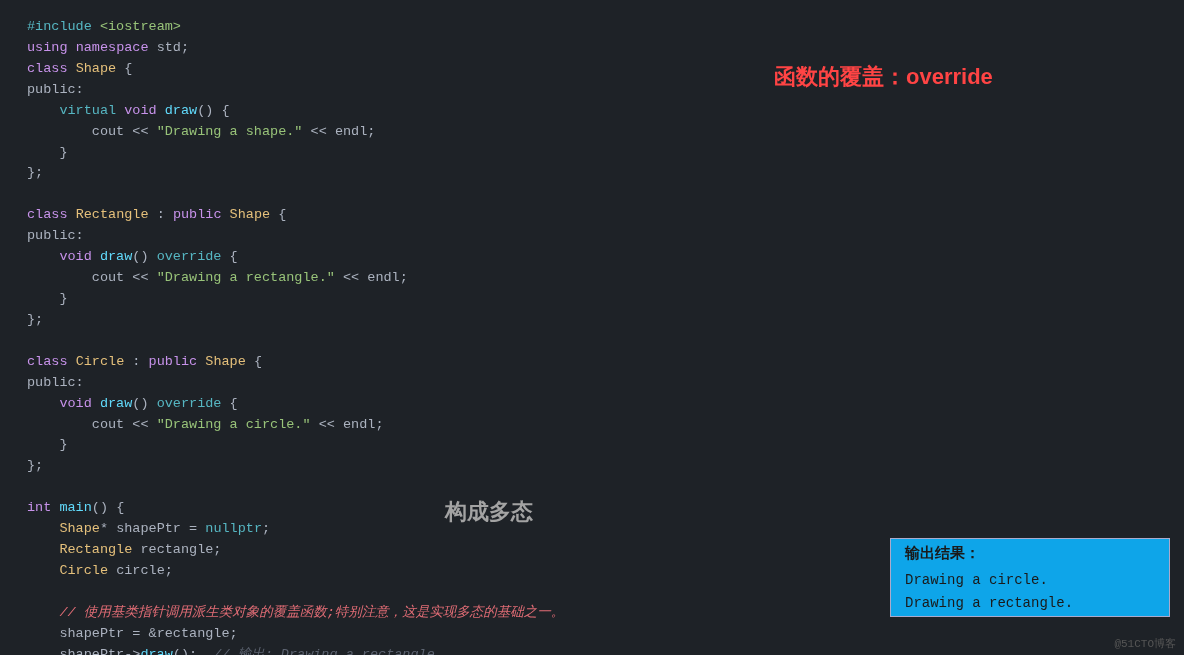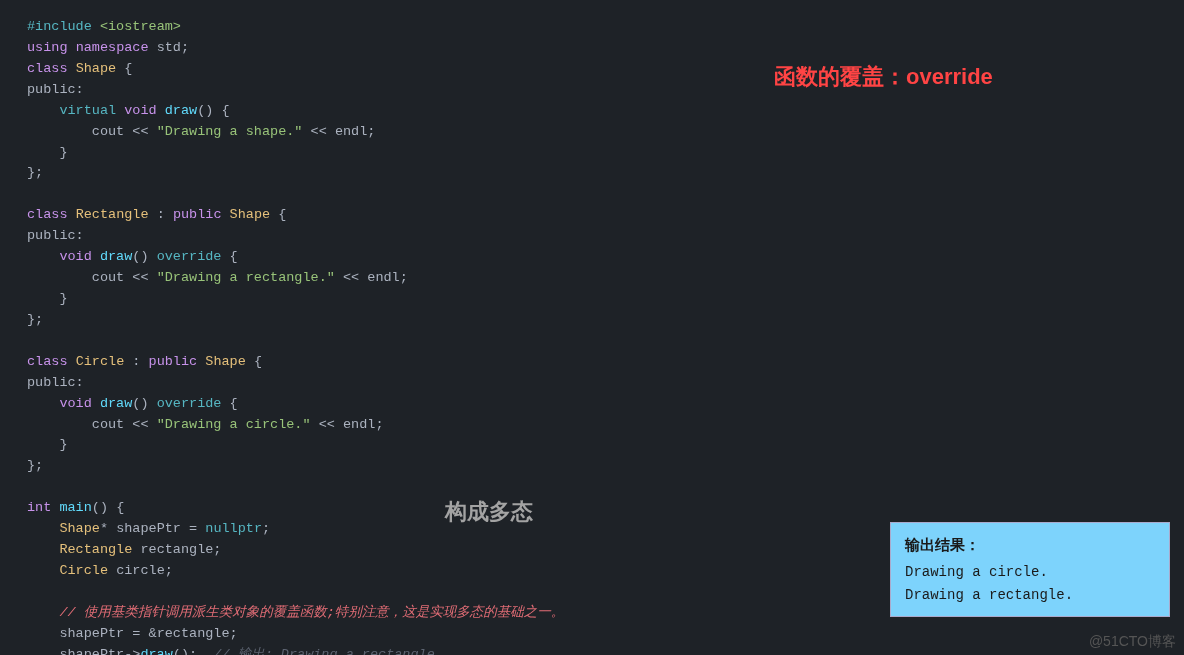--- a/index.html
+++ b/index.html
@@ -84,23 +84,23 @@
       position: absolute;
       left: 0;
       color: #ff4444;
     }
 
     .output-box {
       position: absolute;
       bottom: 50px;
       right: 14px;
       width: 280px;
-      background: #7dd3fc;
+      background: #0ea5e9;
       border: 1px solid #aac;
-      padding: 10px 14px;
+      padding: 2px 14px;
       font-family: 'Courier New', Courier, monospace;
       font-size: 14px;
       color: #1a1a1a;
       line-height: 1.6;
     }
 
     .output-title {
       font-family: 'Microsoft YaHei', SimHei, Arial, sans-serif;
       font-size: 15px;
       font-weight: bold;
@@ -114,23 +114,23 @@
       font-size: 22px;
       color: #a3a3a3;
       font-weight: bold;
       font-family: 'Microsoft YaHei', SimHei, Arial, sans-serif;
     }
 
     .watermark {
       position: absolute;
       bottom: 4px;
       right: 8px;
-      font-size: 14px;
+      font-size: 11px;
       color: #555;
-      font-family: Liberation Sans, sans-serif;
+      font-family: Liberation Mono, monospace;
     }
   </style>
 </head>
 <body>
 
 <div class="code-area">
   <pre><span class="pre">#include</span> <span class="str">&lt;iostream&gt;</span>
 <span class="kw">using</span> <span class="ns">namespace</span> <span class="plain">std</span><span class="plain">;</span>
 <span class="kw">class</span> <span class="cls">Shape</span> <span class="plain">{</span>
 <span class="plain">public:</span>

